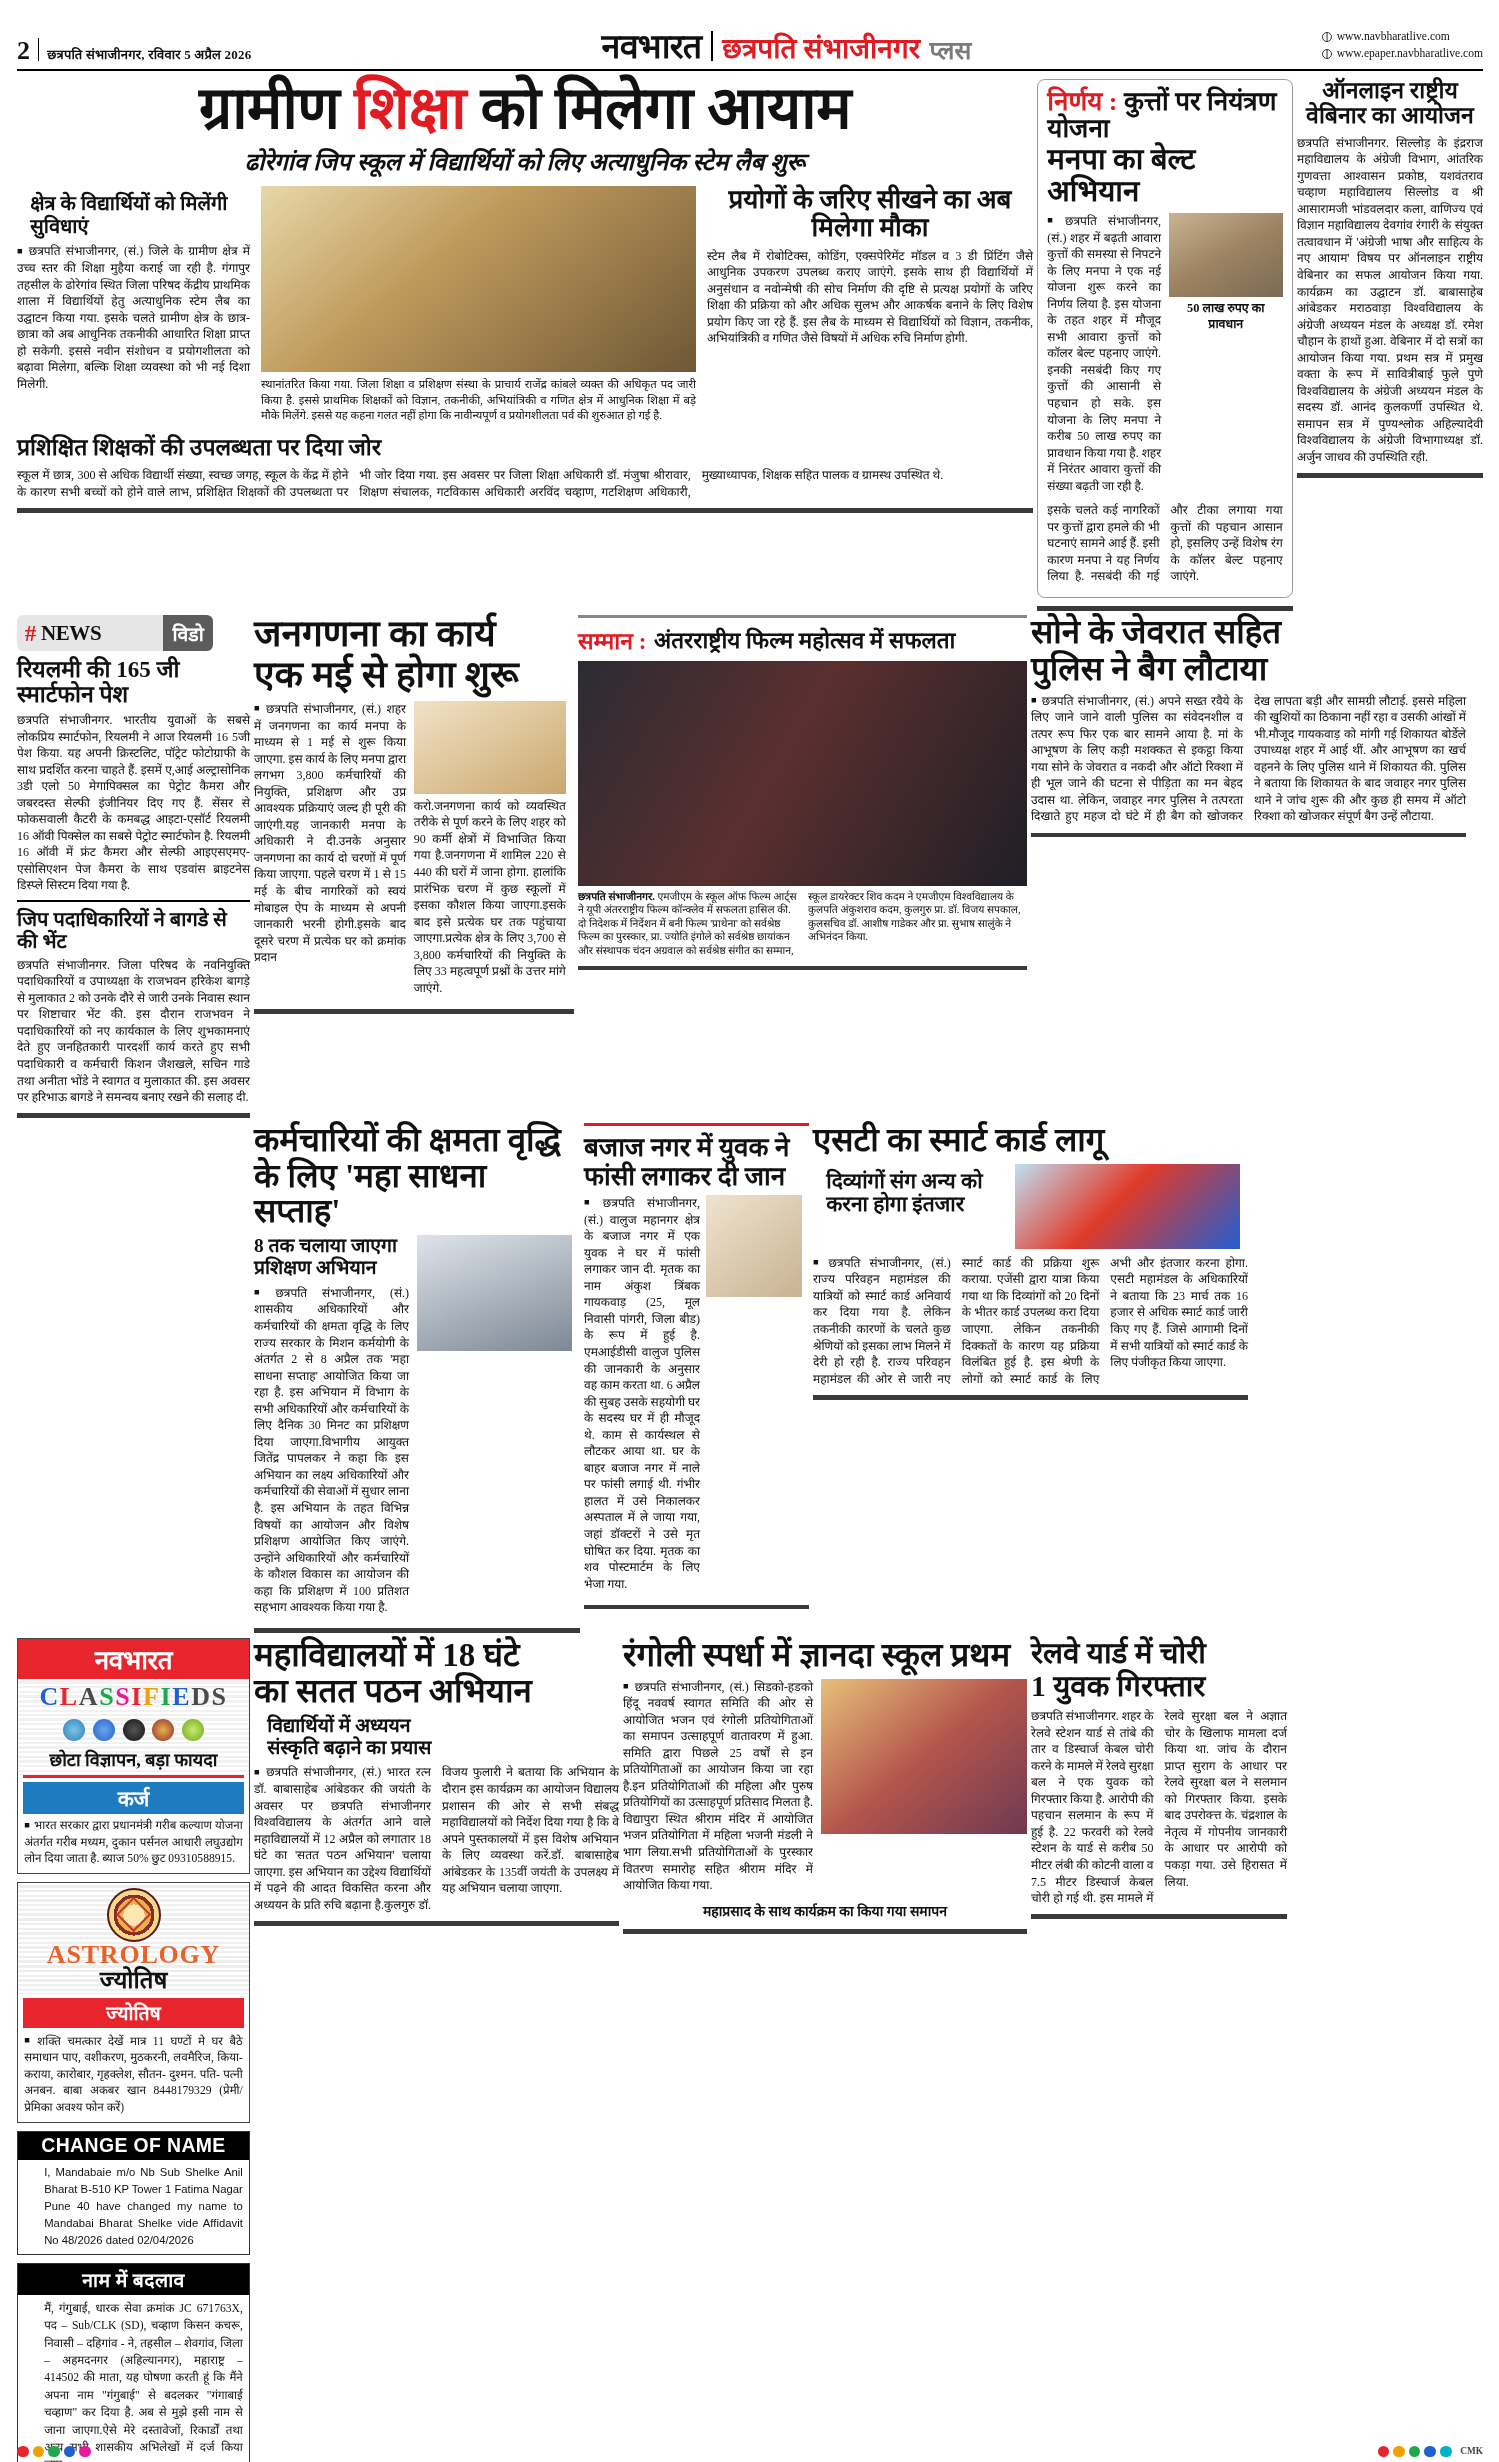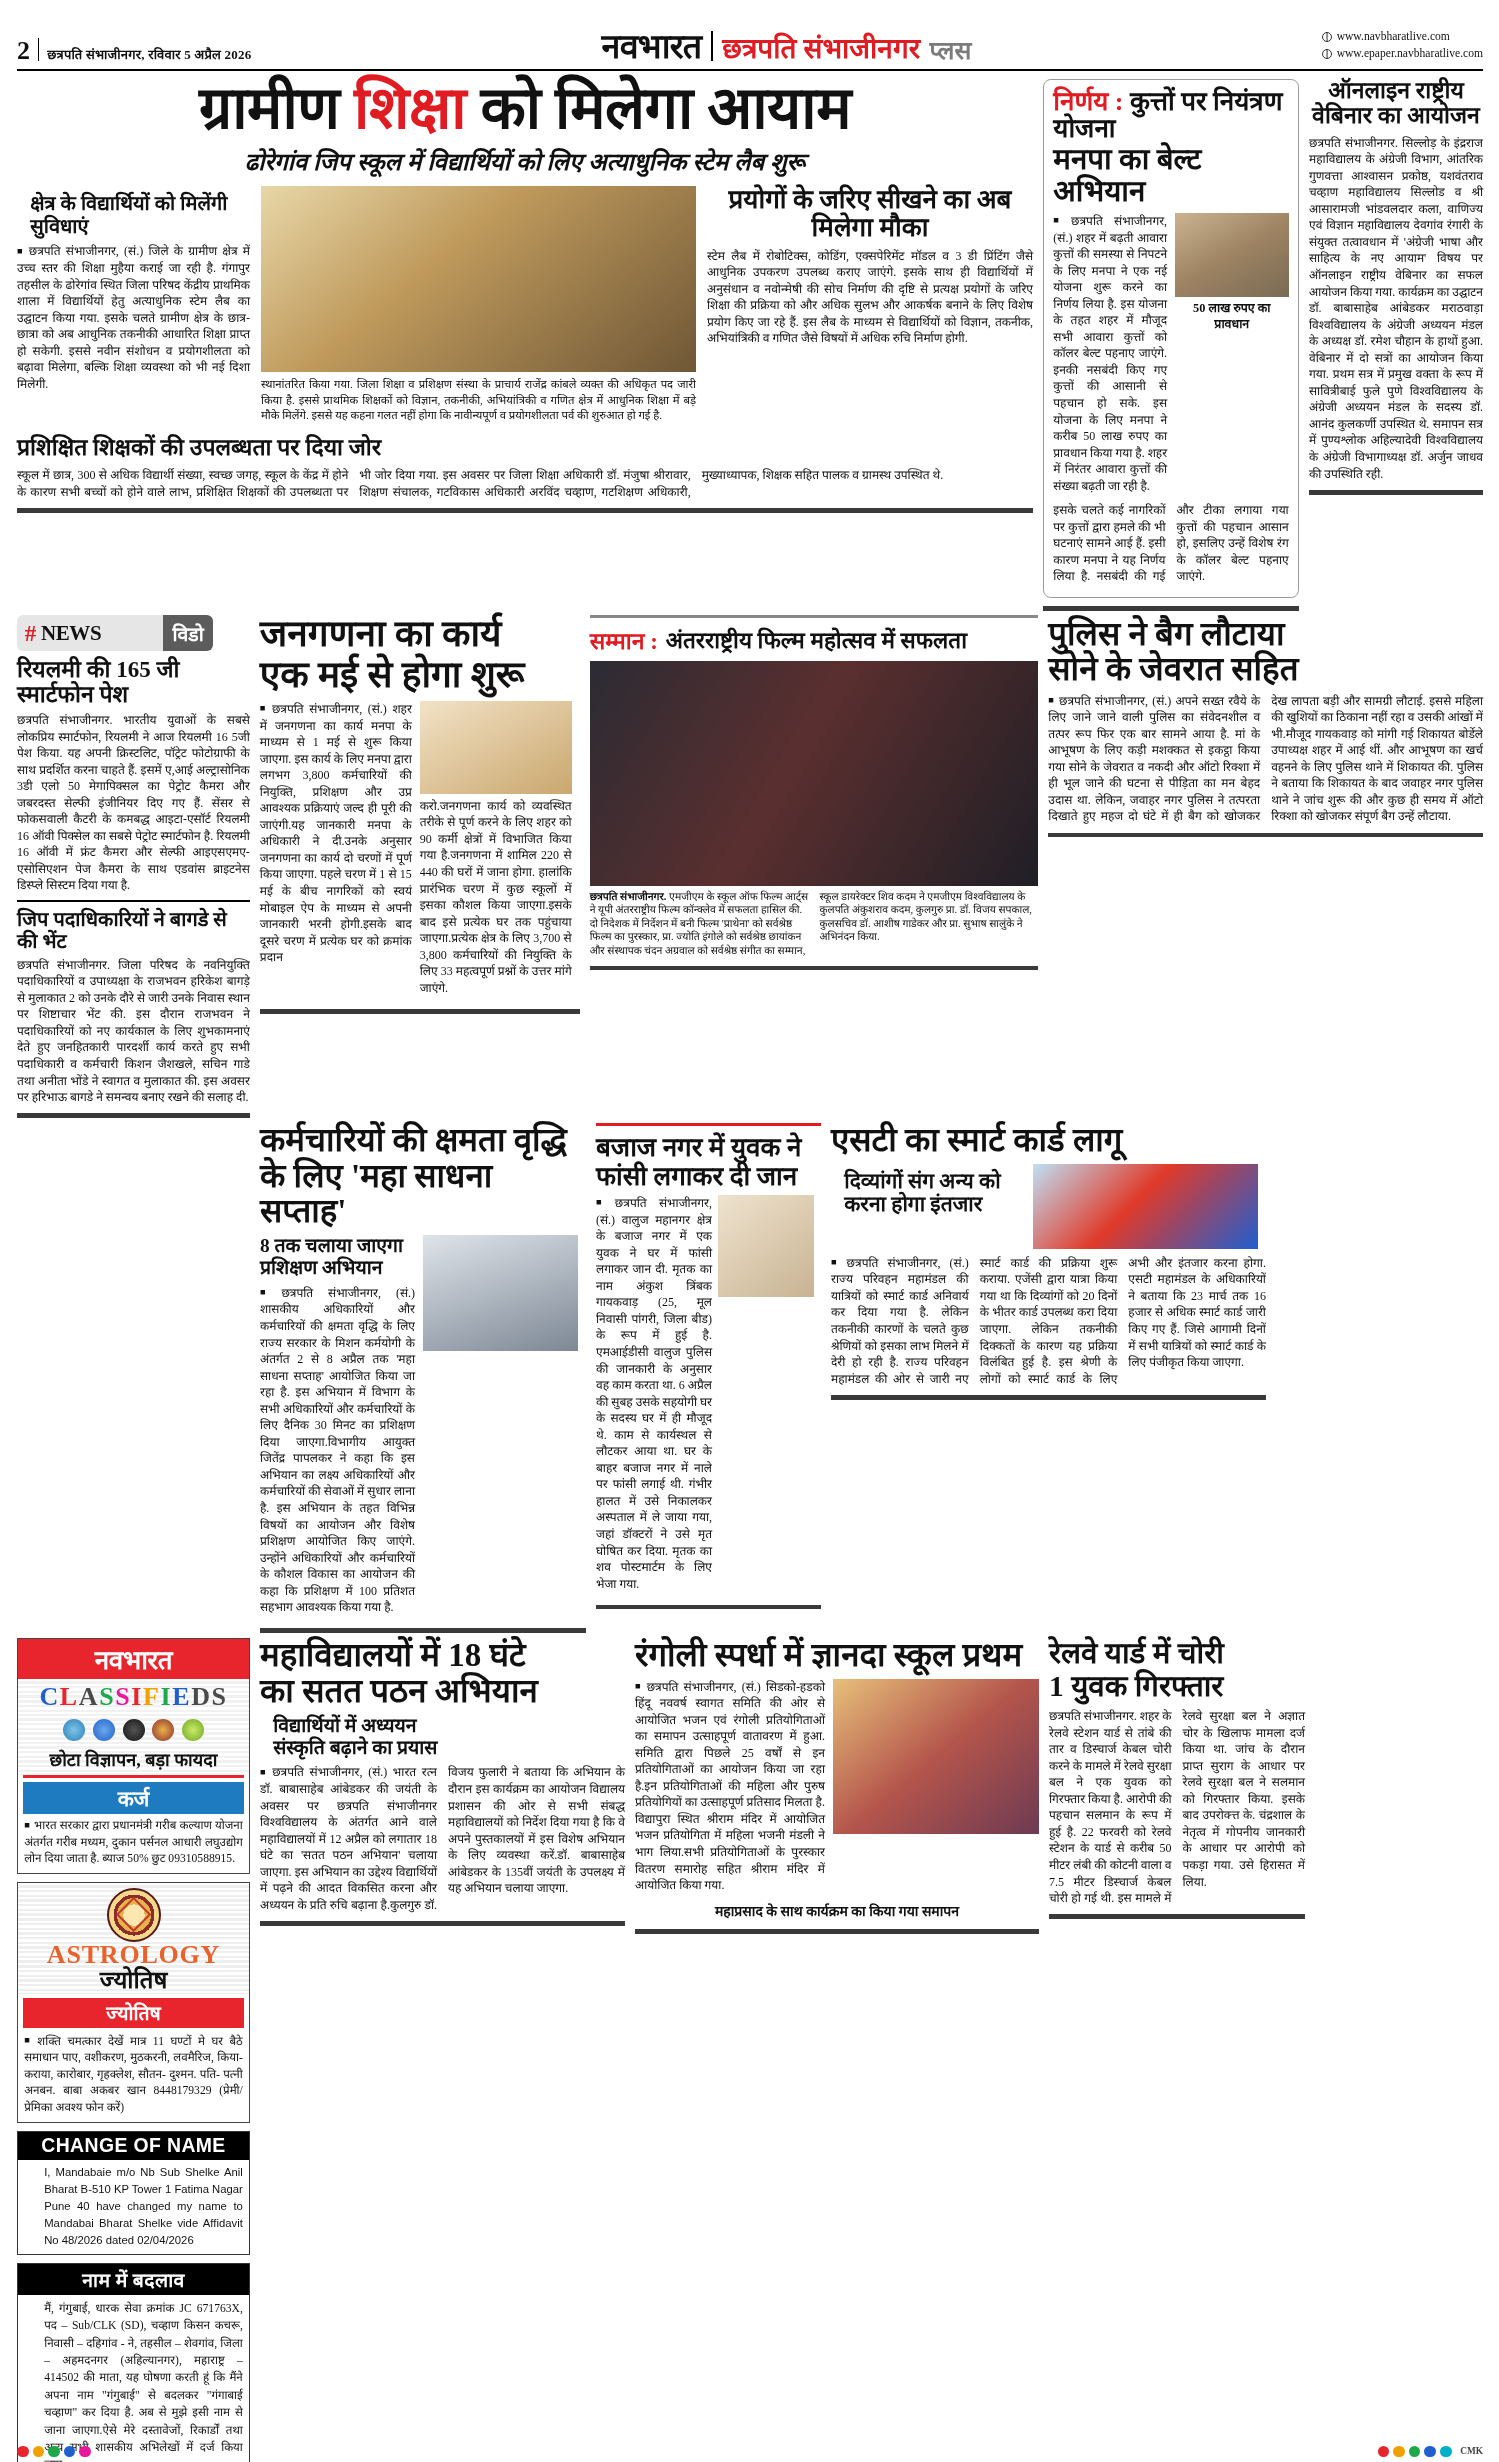--- a/index.html
+++ b/index.html
@@ -28,21 +28,21 @@
   .logo-red { font-size: 28px; font-weight: bold; color: #e01b22; line-height: .95; }
   .logo-plus { font-size: 25px; font-weight: bold; color: #7b7b7b; line-height: .95; }
   .mast-right { font-size: 11.6px; text-align: left; line-height: 1.5; }
   .mast-right div { display: flex; align-items: center; gap: 5px; }
   .globe { display:inline-block; width:10px; height:10px; border:1.1px solid #333;
            border-radius:50%; position:relative; flex:0 0 auto;}
   .globe::after{content:"";position:absolute;left:50%;top:-0.8px;width:0.9px;height:10px;
            background:#333;transform:translateX(-50%);}
 
   
-  .cols { display: flex; gap: 10px; margin-top: 7.8px; }
+  .cols { display: flex; gap: 4px; margin-top: 7.8px; }
   .col { }
   .c1 { width: 233px; }
 
   .hr-blk { height: 4.7px; background: #3a3a3a; margin: 7.8px 0; }
   .hr-thin { height: 1.6px; background: #000; margin: 6.2px 0; }
   .hr-red { height: 3.1px; background: #e01b22; margin: 7.8px 0; }
   .hr-grey { height: 2.3px; background: #888; margin: 6.2px 0; }
 
   
   h1.head {
@@ -275,22 +275,22 @@
       <div class="kicker-row">
         <span class="kicker-red">सम्मान :</span>
         <span class="kicker-txt">अंतरराष्ट्रीय फिल्म महोत्सव में सफलता</span>
       </div>
       <div class="photo ph-stage" style="height:225px"></div>
       <p class="cap two" style="margin-top:3.9px"><b>छत्रपति संभाजीनगर.</b> <span>एमजीएम के स्कूल ऑफ फिल्म आर्ट्स ने यूपी अंतरराष्ट्रीय फिल्म कॉन्क्लेव में सफलता हासिल की. दो निदेशक में निर्देशन में बनी फिल्म 'प्राथेना' को सर्वश्रेष्ठ फिल्म का पुरस्कार, प्रा. ज्योति इंगोले को सर्वश्रेष्ठ छायांकन और संस्थापक चंदन अग्रवाल को सर्वश्रेष्ठ संगीत का सम्मान, स्कूल डायरेक्टर शिव कदम ने एमजीएम विश्वविद्यालय के कुलपति अंकुशराव कदम, कुलगुरु प्रा. डॉ. विजय सपकाल, कुलसचिव डॉ. आशीष गाडेकर और प्रा. सुभाष सालुंके ने अभिनंदन किया.</span></p>
       <div class="hr-blk"></div>
     </div>
 
     <div class="col" style="width:435px">
+      <h2 class="head h-42">सोने के जेवरात सहित</h2>
       <h2 class="head h-42" style="margin-top:1.6px">पुलिस ने बैग लौटाया</h2>
-      <h2 class="head h-42">सोने के जेवरात सहित</h2>
       <p class="body dateline two" style="margin-top:6.2px">छत्रपति संभाजीनगर, (सं.) अपने सख्त रवैये के लिए जाने जाने वाली पुलिस का संवेदनशील व तत्पर रूप फिर एक बार सामने आया है. मां के आभूषण के लिए कड़ी मशक्कत से इकट्ठा किया गया सोने के जेवरात व नकदी और ऑटो रिक्शा में ही भूल जाने की घटना से पीड़िता का मन बेहद उदास था. लेकिन, जवाहर नगर पुलिस ने तत्परता दिखाते हुए महज दो घंटे में ही बैग को खोजकर देख लापता बड़ी और सामग्री लौटाई. इससे महिला की खुशियों का ठिकाना नहीं रहा व उसकी आंखों में भी.मौजूद गायकवाड़ को मांगी गई शिकायत बोर्डेले उपाध्यक्ष शहर में आई थीं. और आभूषण का खर्च वहनने के लिए पुलिस थाने में शिकायत की. पुलिस ने बताया कि शिकायत के बाद जवाहर नगर पुलिस थाने ने जांच शुरू की और कुछ ही समय में ऑटो रिक्शा को खोजकर संपूर्ण बैग उन्हें लौटाया.</p>
       <div class="hr-blk"></div>
     </div>
   </div>
 
   <div class="cols" style="margin-top:-3.1px">
     <div class="col c1" style="visibility:hidden; height:0.8px"></div>
 
     <div class="col" style="width:326px">
       <h2 class="head h-42">कर्मचारियों की क्षमता वृद्धि</h2>

